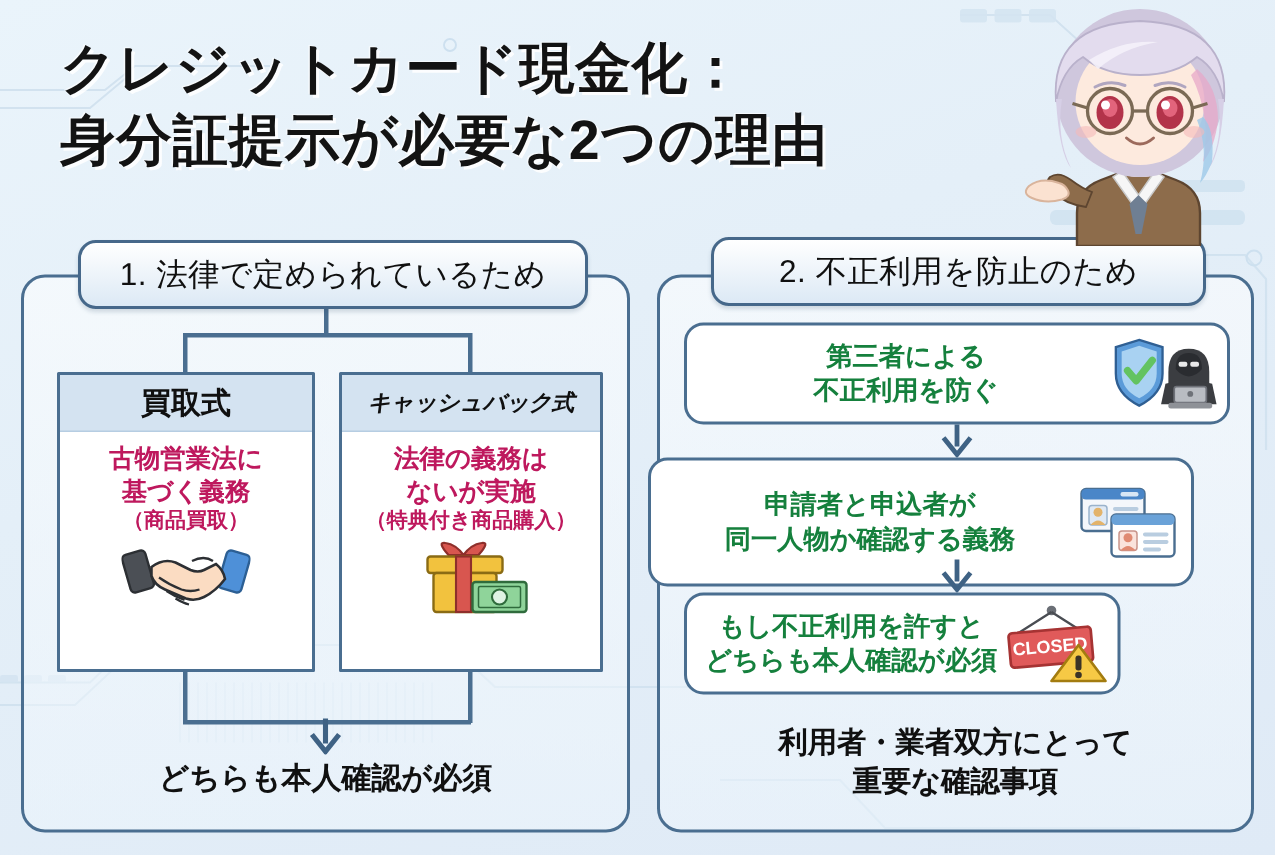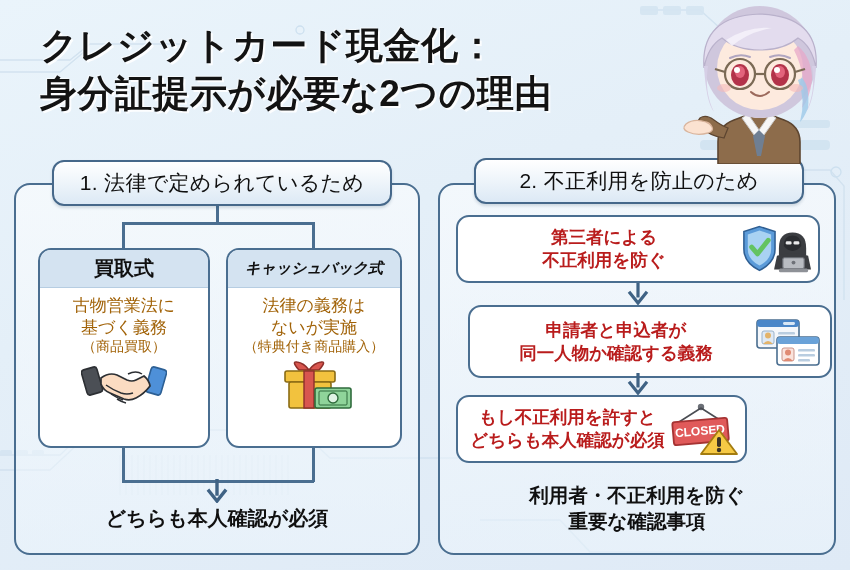--- a/index.html
+++ b/index.html
@@ -49,58 +49,58 @@
   }
   #header-left  { left:52px;  top:160px; width:340px; height:46px; }
   #header-right { left:474px; top:158px; width:330px; height:46px; }
 
   
   .conn { position:absolute; background:#4a6e90; z-index:3; }
 
   
   .method-card {
     position:absolute; z-index:3;
-    border:2.5px solid #4a6e90; border-radius:13px;
+    border:2.5px solid #4a6e90; border-radius:1px;
     background:#ffffff; overflow:hidden;
     display:flex; flex-direction:column; align-items:center;
   }
   #card-kaitori    { left:38px;  top:248px; width:172px; height:200px; }
   #card-cashback   { left:226px; top:248px; width:176px; height:200px; }
   .card-head {
     width:100%; height:38px; background:#d4e3f1;
     border-bottom:1.5px solid #b6cde2;
     display:flex; align-items:center; justify-content:center;
   }
   .card-head span { font-size:20px; font-weight:bold; color:#101010; white-space:nowrap; }
   #card-cashback .card-head span { font-size:15px;font-style:italic; }
   .card-body {
     flex:1; width:100%; display:flex; flex-direction:column;
     align-items:center; justify-content:flex-start; padding-top:7px;
   }
-  .card-body .ln { font-size:17px; font-weight:normal; color:#a16207; line-height:1.27; white-space:nowrap; }
+  .card-body .ln { font-size:17px; font-weight:bold; color:#be185d; line-height:1.27; white-space:nowrap; }
   .card-body .ln.small { font-size:14px; }
   .card-icon { margin-top:4px; }
 
   
   .left-footer {
     position:absolute; left:14px; top:505px; width:406px; z-index:4;
     text-align:center; font-size:20px; font-weight:bold; color:#101010;
   }
 
   
   .reason-box {
     position:absolute; z-index:3;
     border:2.5px solid #4a6e90; border-radius:13px; background:#ffffff;
     display:flex; align-items:center; padding:0 6px 0 10px;
   }
   #reason-1 { left:456px; top:215px; width:364px; height:68px; }
-  #reason-2 { left:468px; top:305px; width:364px; height:73px;justify-content:space-between; }
+  #reason-2 { left:432px; top:305px; width:364px; height:86px;justify-content:space-between; }
   #reason-3 { left:456px; top:395px; width:291px; height:68px; }
   .reason-text { flex:1; text-align:center; }
-  .reason-text .ln { font-size:17.5px; font-weight:bold; color:#b91c1c; line-height:1.30; white-space:nowrap; }
+  .reason-text .ln { font-size:17.5px; font-weight:bold; color:#15803d; line-height:1.30; white-space:nowrap; }
   .reason-icon { width:72px; display:flex; align-items:center; justify-content:center; }
 
   .right-footer {
     position:absolute; left:438px; top:483px; width:398px; z-index:4;
     text-align:center;
   }
   .right-footer .ln { font-size:19.5px; font-weight:bold; color:#101010; line-height:1.33; }
 
   
   .arrow { position:absolute; z-index:4; }
@@ -331,15 +331,15 @@
       <rect x="6" y="18" width="55" height="23" rx="2.5" transform="rotate(-5 33 29)" fill="#e05a5a" stroke="#a63333" stroke-width="1.8"></rect>
       <text x="33" y="33" transform="rotate(-5 33 29)" text-anchor="middle" font-family="'Liberation Sans',sans-serif" font-size="12" font-weight="bold" fill="#ffffff">CLOSED</text>
       <path d="M52 28 L70 52 H34 Z" fill="#f6c945" stroke="#a37c10" stroke-width="1.8" stroke-linejoin="round"></path>
       <rect x="50" y="35" width="4" height="10" rx="1.8" fill="#3b3326"></rect>
       <circle cx="52" cy="48" r="2.2" fill="#3b3326"></circle>
     </svg>
   </div>
 </div>
 
 <div class="right-footer">
-  <div class="ln">利用者・不正利用を防ぐ</div>
+  <div class="ln">利用者・業者双方にとって</div>
   <div class="ln">重要な確認事項</div>
 </div>
 
 </body></html>

